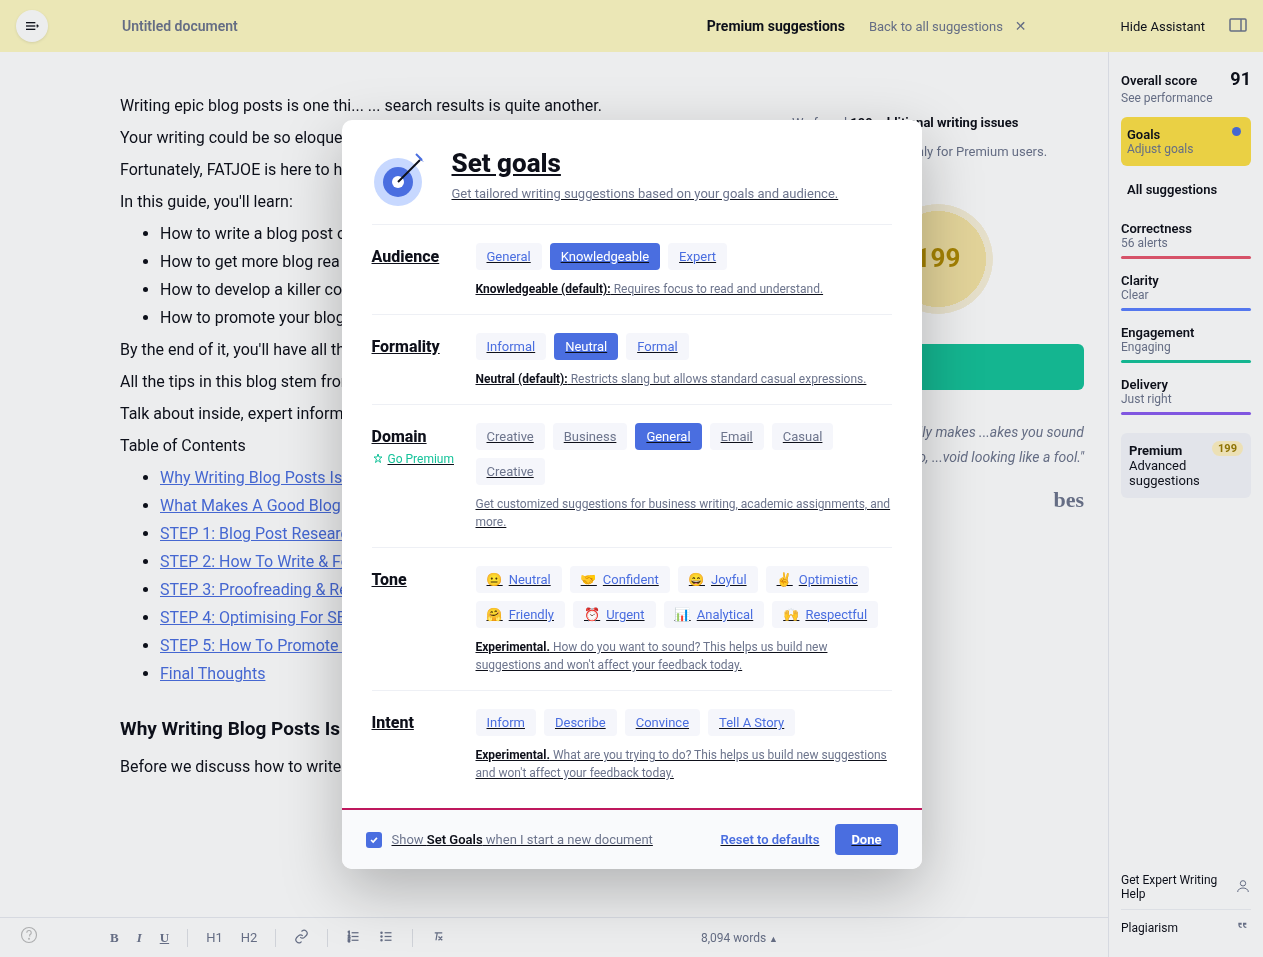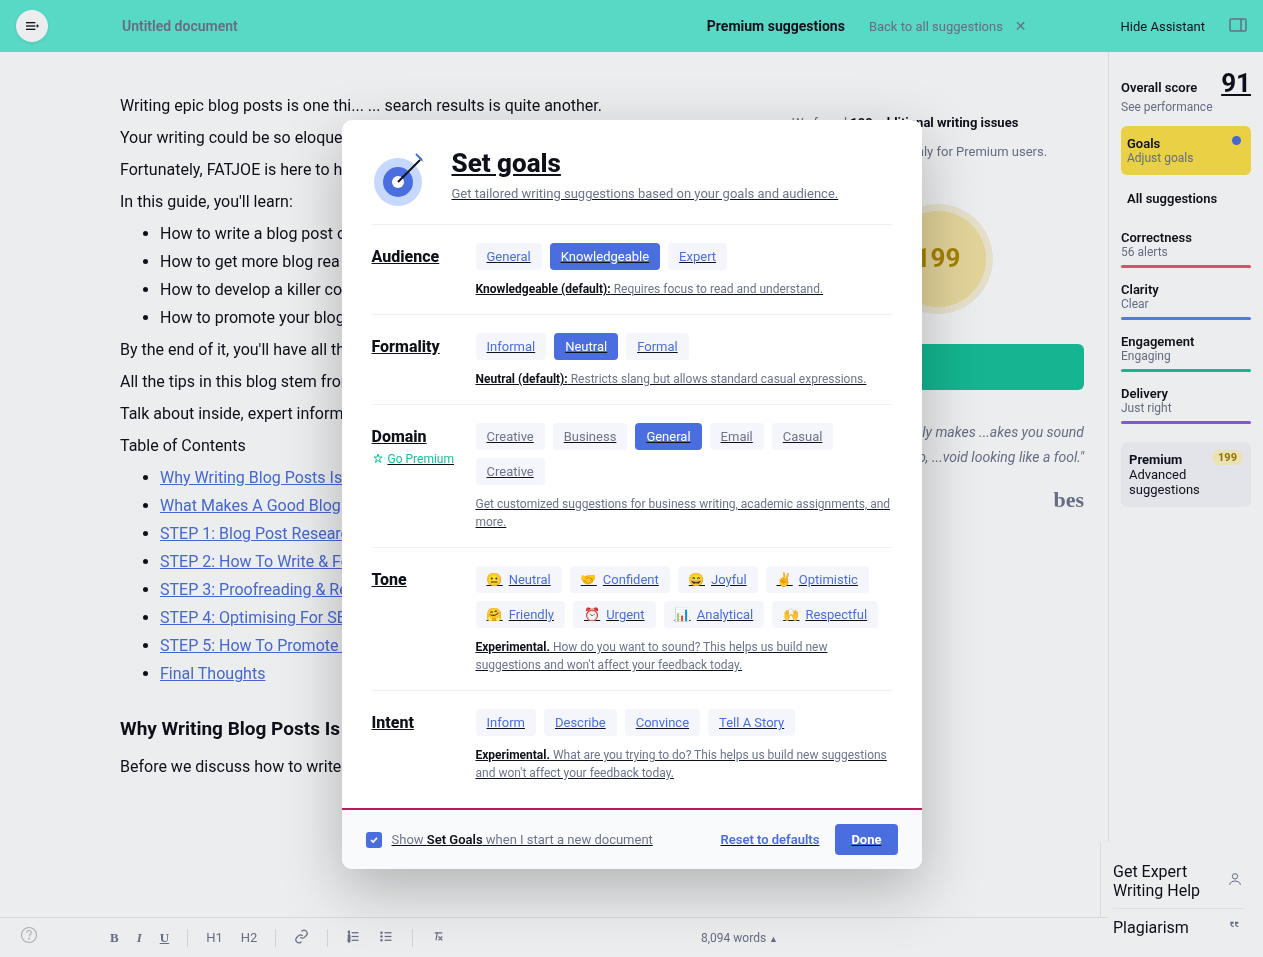--- a/index.html
+++ b/index.html
@@ -18,21 +18,21 @@
   background: rgba(16,20,32,0.08);
   z-index: 5;
 }
 
 
 .topbar {
   display: flex;
   align-items: center;
   height: 52px;
   padding: 0 16px;
-  background: #5eead4;
+  background: #fef9c3;
 }
 .hamburger {
   width: 32px; height: 32px;
   border-radius: 16px;
   background: #fff;
   box-shadow: 0 1px 3px rgba(0,0,0,0.1);
   display: flex; align-items: center; justify-content: center;
   color: #0E101A;
   margin-right: 4px;
 }
@@ -107,38 +107,38 @@
 
 .sidebar {
   width: 155px;
   border-left: 1px solid #e8eaf0;
   background: #fff;
   padding: 16px 12px;
   font-size: 13px;
 }
 .score-row { display:flex; justify-content:space-between; align-items:baseline; }
 .score-label { color: #0E101A; font-weight:600; font-size:13px;}
-.score-num { font-size: 26px; font-weight:700;text-decoration:underline; }
+.score-num { font-size: 18px; font-weight:700; }
 .see-perf { color:#6D758D; font-size:12px; margin-top:2px; margin-bottom:12px; }
 .side-item { padding: 10px 6px; border-radius:6px; margin-bottom:6px; position:relative;}
 .side-item.active { background:#fde047; }
 .side-item .title { font-weight:600; font-size:13px; color:#0E101A; }
 .side-item .sub { font-size:12px; color:#6D758D; }
 .goals-dot { position:absolute; top:10px; right:10px; width:9px;height:9px;border-radius:50%;background:#4a6ee0;}
 .metric { margin-top:14px; }
 .metric .title { font-weight:600; font-size:13px; }
 .metric .sub { font-size:12px; color:#6D758D; }
 .bar { height:3px; border-radius:2px; margin-top:6px; }
 .bar.red{background:#e8576e;}
 .bar.blue{background:#5b7fff;}
 .bar.teal{background:#15C39A;}
 .bar.purple{background:#8a5cf0;}
 .premium-card { background:#f5f6fb; border-radius:6px; padding:10px 8px; margin-top:18px; position:relative;}
 .premium-badge { position:absolute; top:8px; right:8px; background:#fff1c2; color:#9a7b00; font-size:11px; font-weight:700; padding:1px 6px; border-radius:10px;}
-.sidebar-bottom { position:absolute; bottom:0; right:8px; width:155px; border-left:1px solid #e8eaf0; background:#fff; padding:12px; font-size:16px;}
+.sidebar-bottom { position:absolute; bottom:0; right:0; width:155px; border-left:1px solid #e8eaf0; background:#fff; padding:12px; font-size:12px;}
 .sidebar-bottom .row { display:flex; justify-content:space-between; align-items:center; padding:8px 0; border-top:1px solid #eef0f5;}
 .sidebar-bottom .row:first-child{border-top:none;}
 .sb-icon { color:#6D758D; }
 
 
 .bottombar {
   position: absolute;
   bottom:0; left:0;
   width: calc(100% - 155px);
   height: 40px;

